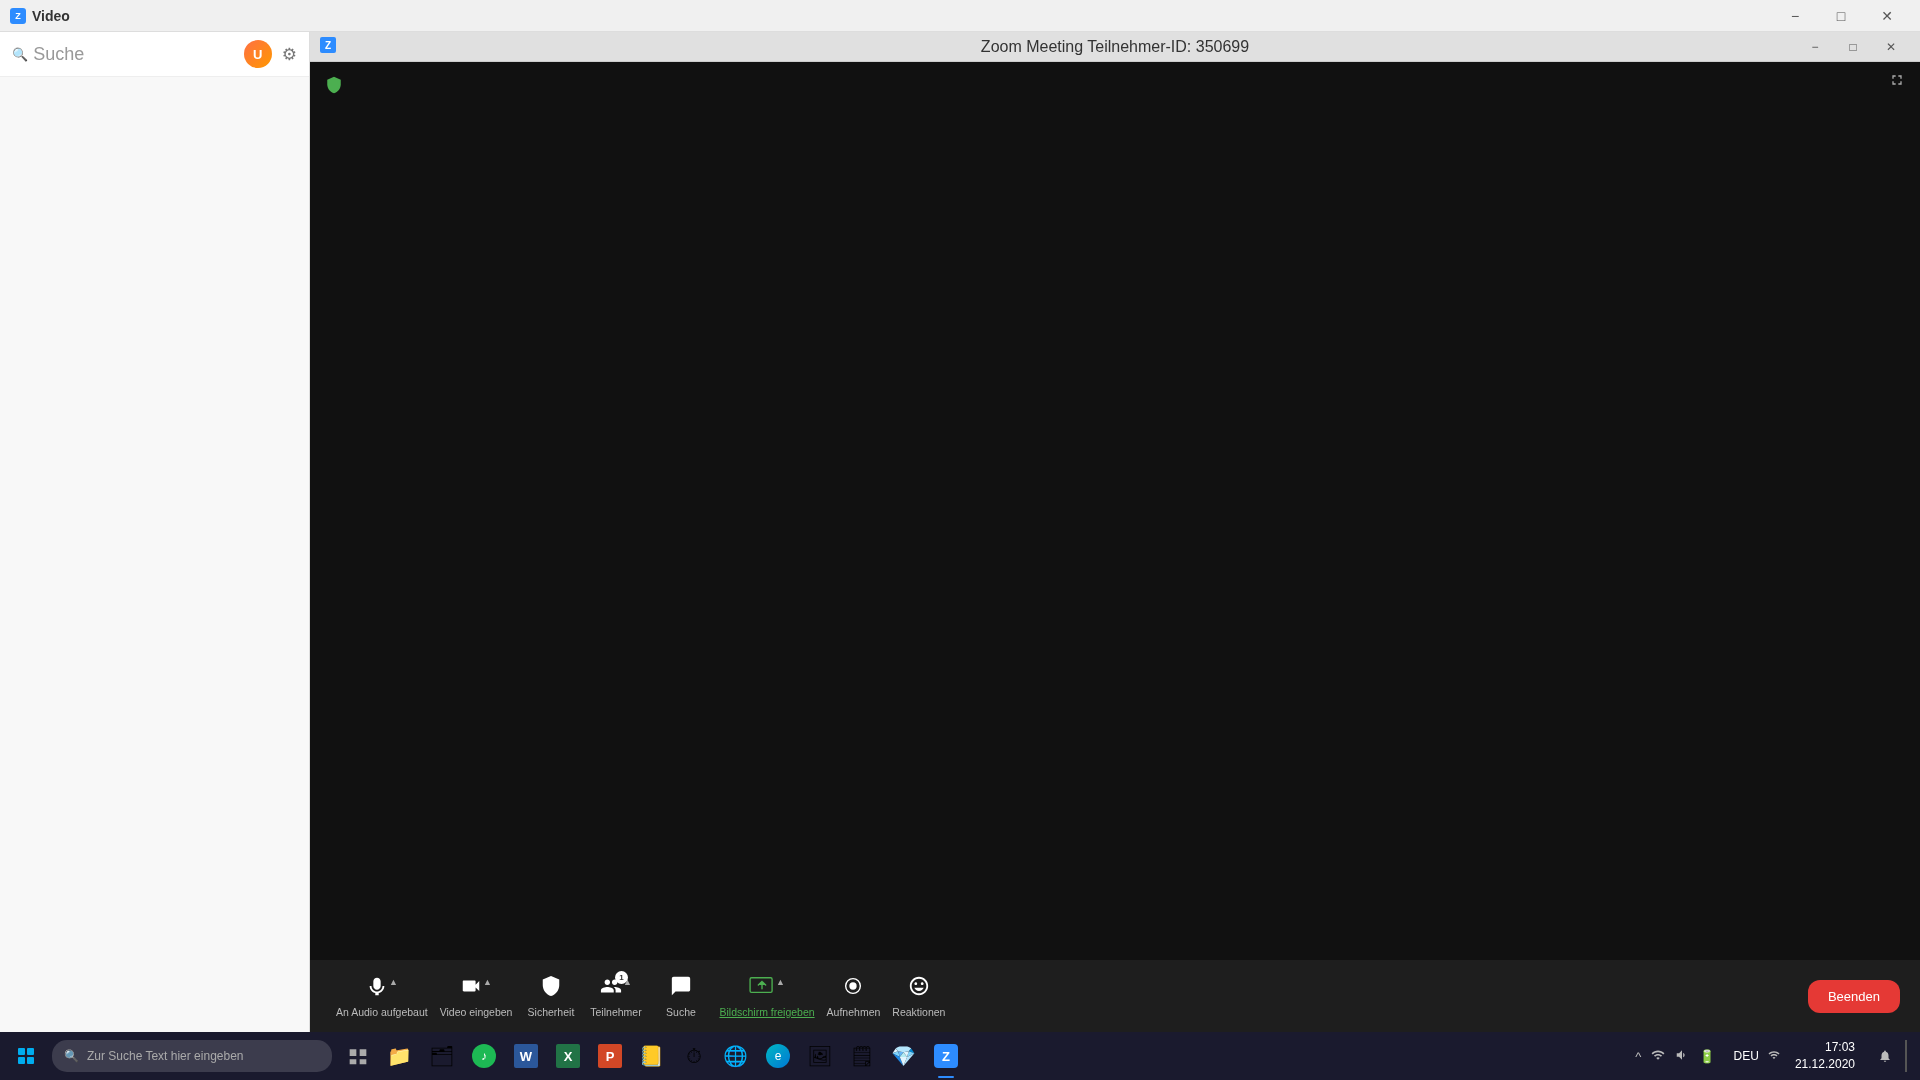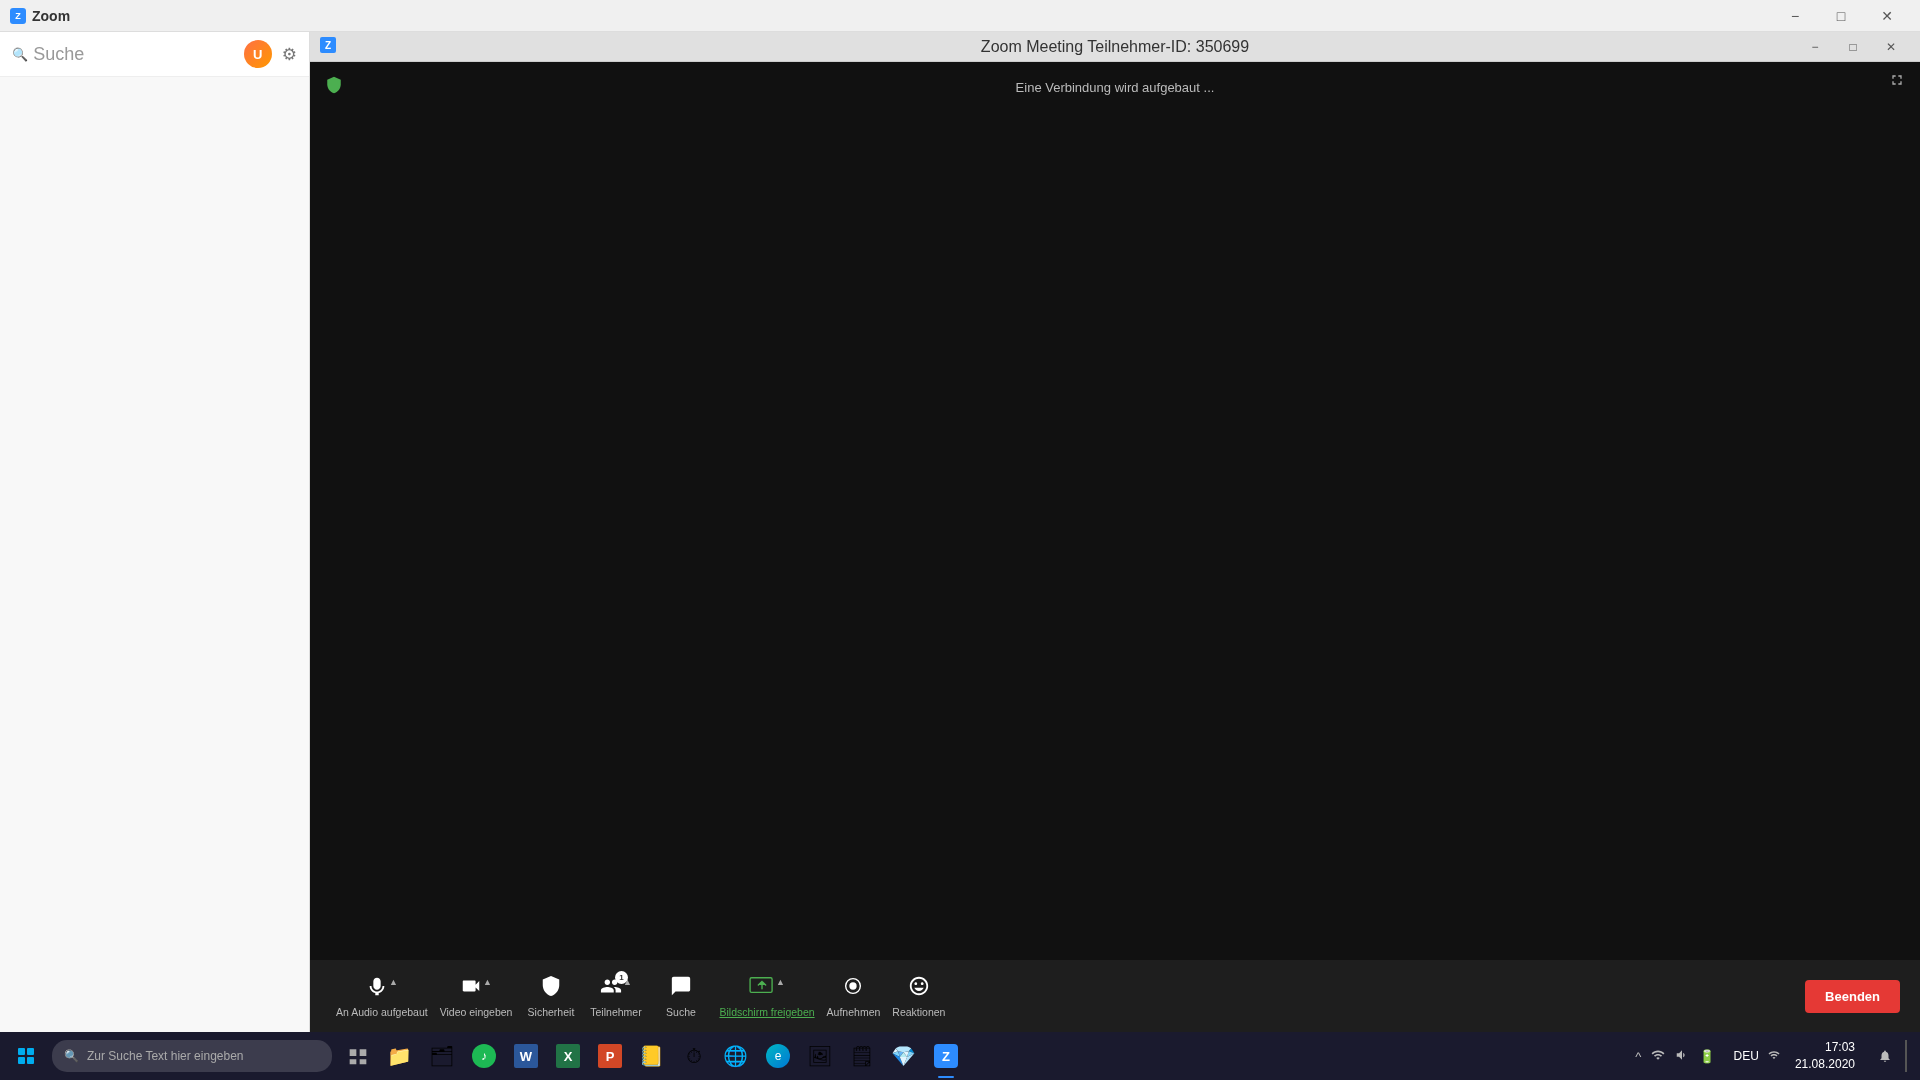--- a/index.html
+++ b/index.html
@@ -300,24 +300,24 @@
       font-size: 9px;
       color: #aaa;
       margin-top: 2px;
       margin-left: 1px;
     }
 
     .end-meeting-btn {
       background: #e53935;
       color: white;
       border: none;
-      border-radius: 4px;
+      border-radius: 12px;
       padding: 9px 20px;
       font-size: 13px;
-      font-weight: 700;
+      font-weight: 400;
       cursor: pointer;
       margin-left: auto;
       white-space: nowrap;
     }
 
     
     .tb-app {
       width: 42px;
       height: 48px;
       display: flex;
@@ -373,21 +373,21 @@
 </head>
 <body>
 
 <div class="desktop">
 
   <div class="zoom-window">
 
     <div class="zoom-top-bar">
       <div style="display:flex;align-items:center;gap:6px;">
         <div style="width:16px;height:16px;background:#2D8CFF;border-radius:3px;display:flex;align-items:center;justify-content:center;color:white;font-size:9px;font-weight:bold;">Z</div>
-        <span class="zoom-top-brand">Zoom</span>
+        <span class="zoom-top-brand">Video</span>
       </div>
       <div class="zoom-top-controls">
         <div class="ztop-btn">−</div>
         <div class="ztop-btn">□</div>
         <div class="ztop-btn x-btn">✕</div>
       </div>
     </div>
 
     <div class="zoom-content">
 
@@ -419,23 +419,20 @@
             <div class="msub-btn">□</div>
             <div class="msub-btn x-btn">✕</div>
           </div>
         </div>
 
         <div class="meeting-video-area">
           <div class="sec-badge">
             <svg width="18" height="18" viewBox="0 0 24 24" fill="#4CAF50" xmlns="http://www.w3.org/2000/svg">
               <path d="M12 1L3 5v6c0 5.55 3.84 10.74 9 12 5.16-1.26 9-6.45 9-12V5l-9-4z"></path>
             </svg>
-          </div>
-          <div class="conn-status">
-            <span>Eine Verbindung wird aufgebaut ...</span>
           </div>
           <div class="expand-btn">
             <svg width="16" height="16" viewBox="0 0 24 24" fill="#aaa" xmlns="http://www.w3.org/2000/svg">
               <path d="M7 14H5v5h5v-2H7v-3zm-2-4h2V7h3V5H5v5zm12 7h-3v2h5v-5h-2v3zM14 5v2h3v3h2V5h-5z"></path>
             </svg>
           </div>
         </div>
 
         <div class="toolbar-container">
 
@@ -634,21 +631,21 @@
       <span class="lang-indicator">DEU</span>
       <div style="display:flex;align-items:center;gap:2px;">
         <span style="color:#bbb;font-size:11px;">
           <svg width="12" height="12" viewBox="0 0 24 24" fill="#bbb">
               <path d="M1 9l2 2c4.97-4.97 13.03-4.97 18 0l2-2C16.93 2.93 7.08 2.93 1 9zm8 8l3 3 3-3c-1.65-1.66-4.34-1.66-6 0zm-4-4l2 2c2.76-2.76 7.24-2.76 10 0l2-2C15.14 9.14 8.87 9.14 5 13z"></path>
             </svg>
         </span>
       </div>
       <div class="clock-area">
         <span>17:03</span>
-        <span>21.08.2020</span>
+        <span>21.12.2020</span>
       </div>
       <div style="width:30px;height:48px;display:flex;align-items:center;justify-content:center;cursor:pointer;">
         <svg width="14" height="14" viewBox="0 0 24 24" fill="#bbb">
           <path d="M12 22c1.1 0 2-.9 2-2h-4c0 1.1.9 2 2 2zm6-6v-5c0-3.07-1.64-5.64-4.5-6.32V4c0-.83-.67-1.5-1.5-1.5s-1.5.67-1.5 1.5v.68C7.63 5.36 6 7.92 6 11v5l-2 2v1h16v-1l-2-2z"></path>
         </svg>
       </div>
       <div style="width:10px;height:48px;cursor:pointer;display:flex;align-items:center;">
         <div style="width:2px;height:32px;background:#555;"></div>
       </div>
     </div>

